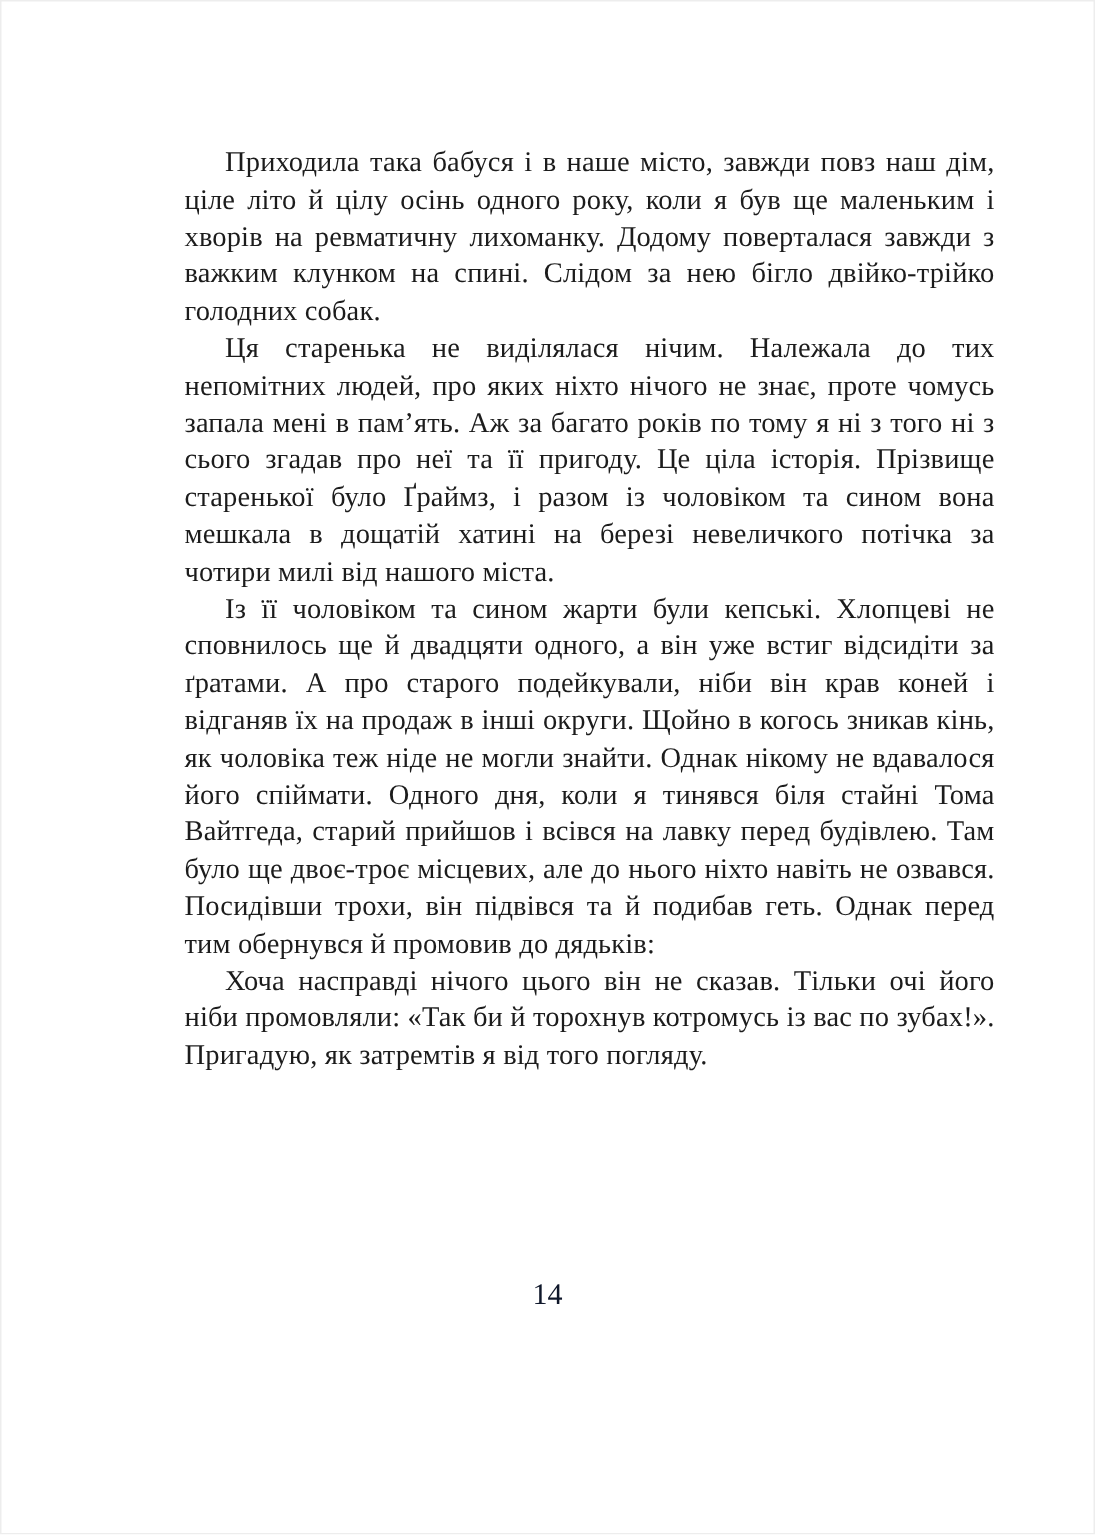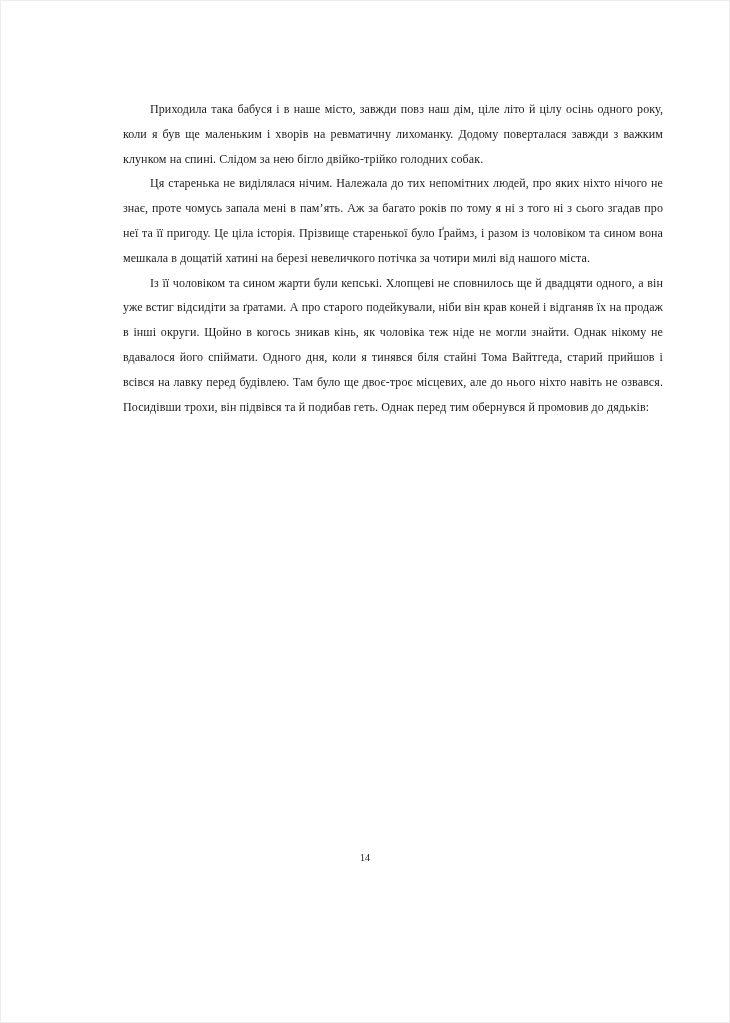--- a/index.html
+++ b/index.html
@@ -20,48 +20,49 @@
     border: 1px solid #ededed;
     box-sizing: border-box;
     overflow: hidden;
   }
   .text-block {
     position: absolute;
     left: 122px;
     top: 96px;
     width: 540px;
     color: #1c1c1c;
-    font-size: 12px;
+    font-size: 19px;
     line-height: 24.8px;
     text-align: justify;
     text-justify: inter-word;
     letter-spacing: 0.1px;
   }
   .text-block p {
     margin: 0;
     padding: 0;
     text-indent: 27px;
   }
   .page-number {
     position: absolute;
     left: 0;
     right: 0;
     top: 851px;
     text-align: center;
-    font-size: 10px;
+    font-size: 20px;
     color: #0f172a;
     font-variant-numeric: oldstyle-nums;
   }
 </style>
 </head>
 <body>
 
 <div class="book-page">
 
   <div class="text-block">
     <p>Приходила така бабуся і в наше місто, завжди повз наш дім, ціле літо й цілу осінь одного року, коли я був ще маленьким і хворів на ревматичну лихоманку. Додому поверталася завжди з важким клунком на спині. Слідом за нею бігло двійко-трійко голодних собак.</p>
     <p>Ця старенька не виділялася нічим. Належала до тих непомітних людей, про яких ніхто нічого не знає, проте чомусь запала мені в пам’ять. Аж за багато років по тому я ні з того ні з сього згадав про неї та її пригоду. Це ціла історія. Прізвище старенької було Ґраймз, і разом із чоловіком та сином вона мешкала в дощатій хатині на березі невеличкого потічка за чотири милі від нашого міста.</p>
     <p>Із її чоловіком та сином жарти були кепські. Хлопцеві не сповнилось ще й двадцяти одного, а він уже встиг відсидіти за ґратами. А про старого подейкували, ніби він крав коней і відганяв їх на продаж в інші округи. Щойно в когось зникав кінь, як чоловіка теж ніде не могли знайти. Однак нікому не вдавалося його спіймати. Одного дня, коли я тинявся біля стайні Тома Вайтгеда, старий прийшов і всівся на лавку перед будівлею. Там було ще двоє-троє місцевих, але до нього ніхто навіть не озвався. Посидівши трохи, він підвівся та й подибав геть. Однак перед тим обернувся й промовив до дядьків:</p>
+    <p>Хоча насправді нічого цього він не сказав. Тільки очі його ніби промовляли: «Так би й торохнув котромусь із вас по зубах!». Пригадую, як затремтів я від того погляду.</p>
   </div>
 
   <div class="page-number">14</div>
 
 </div>
 
 </body></html>

